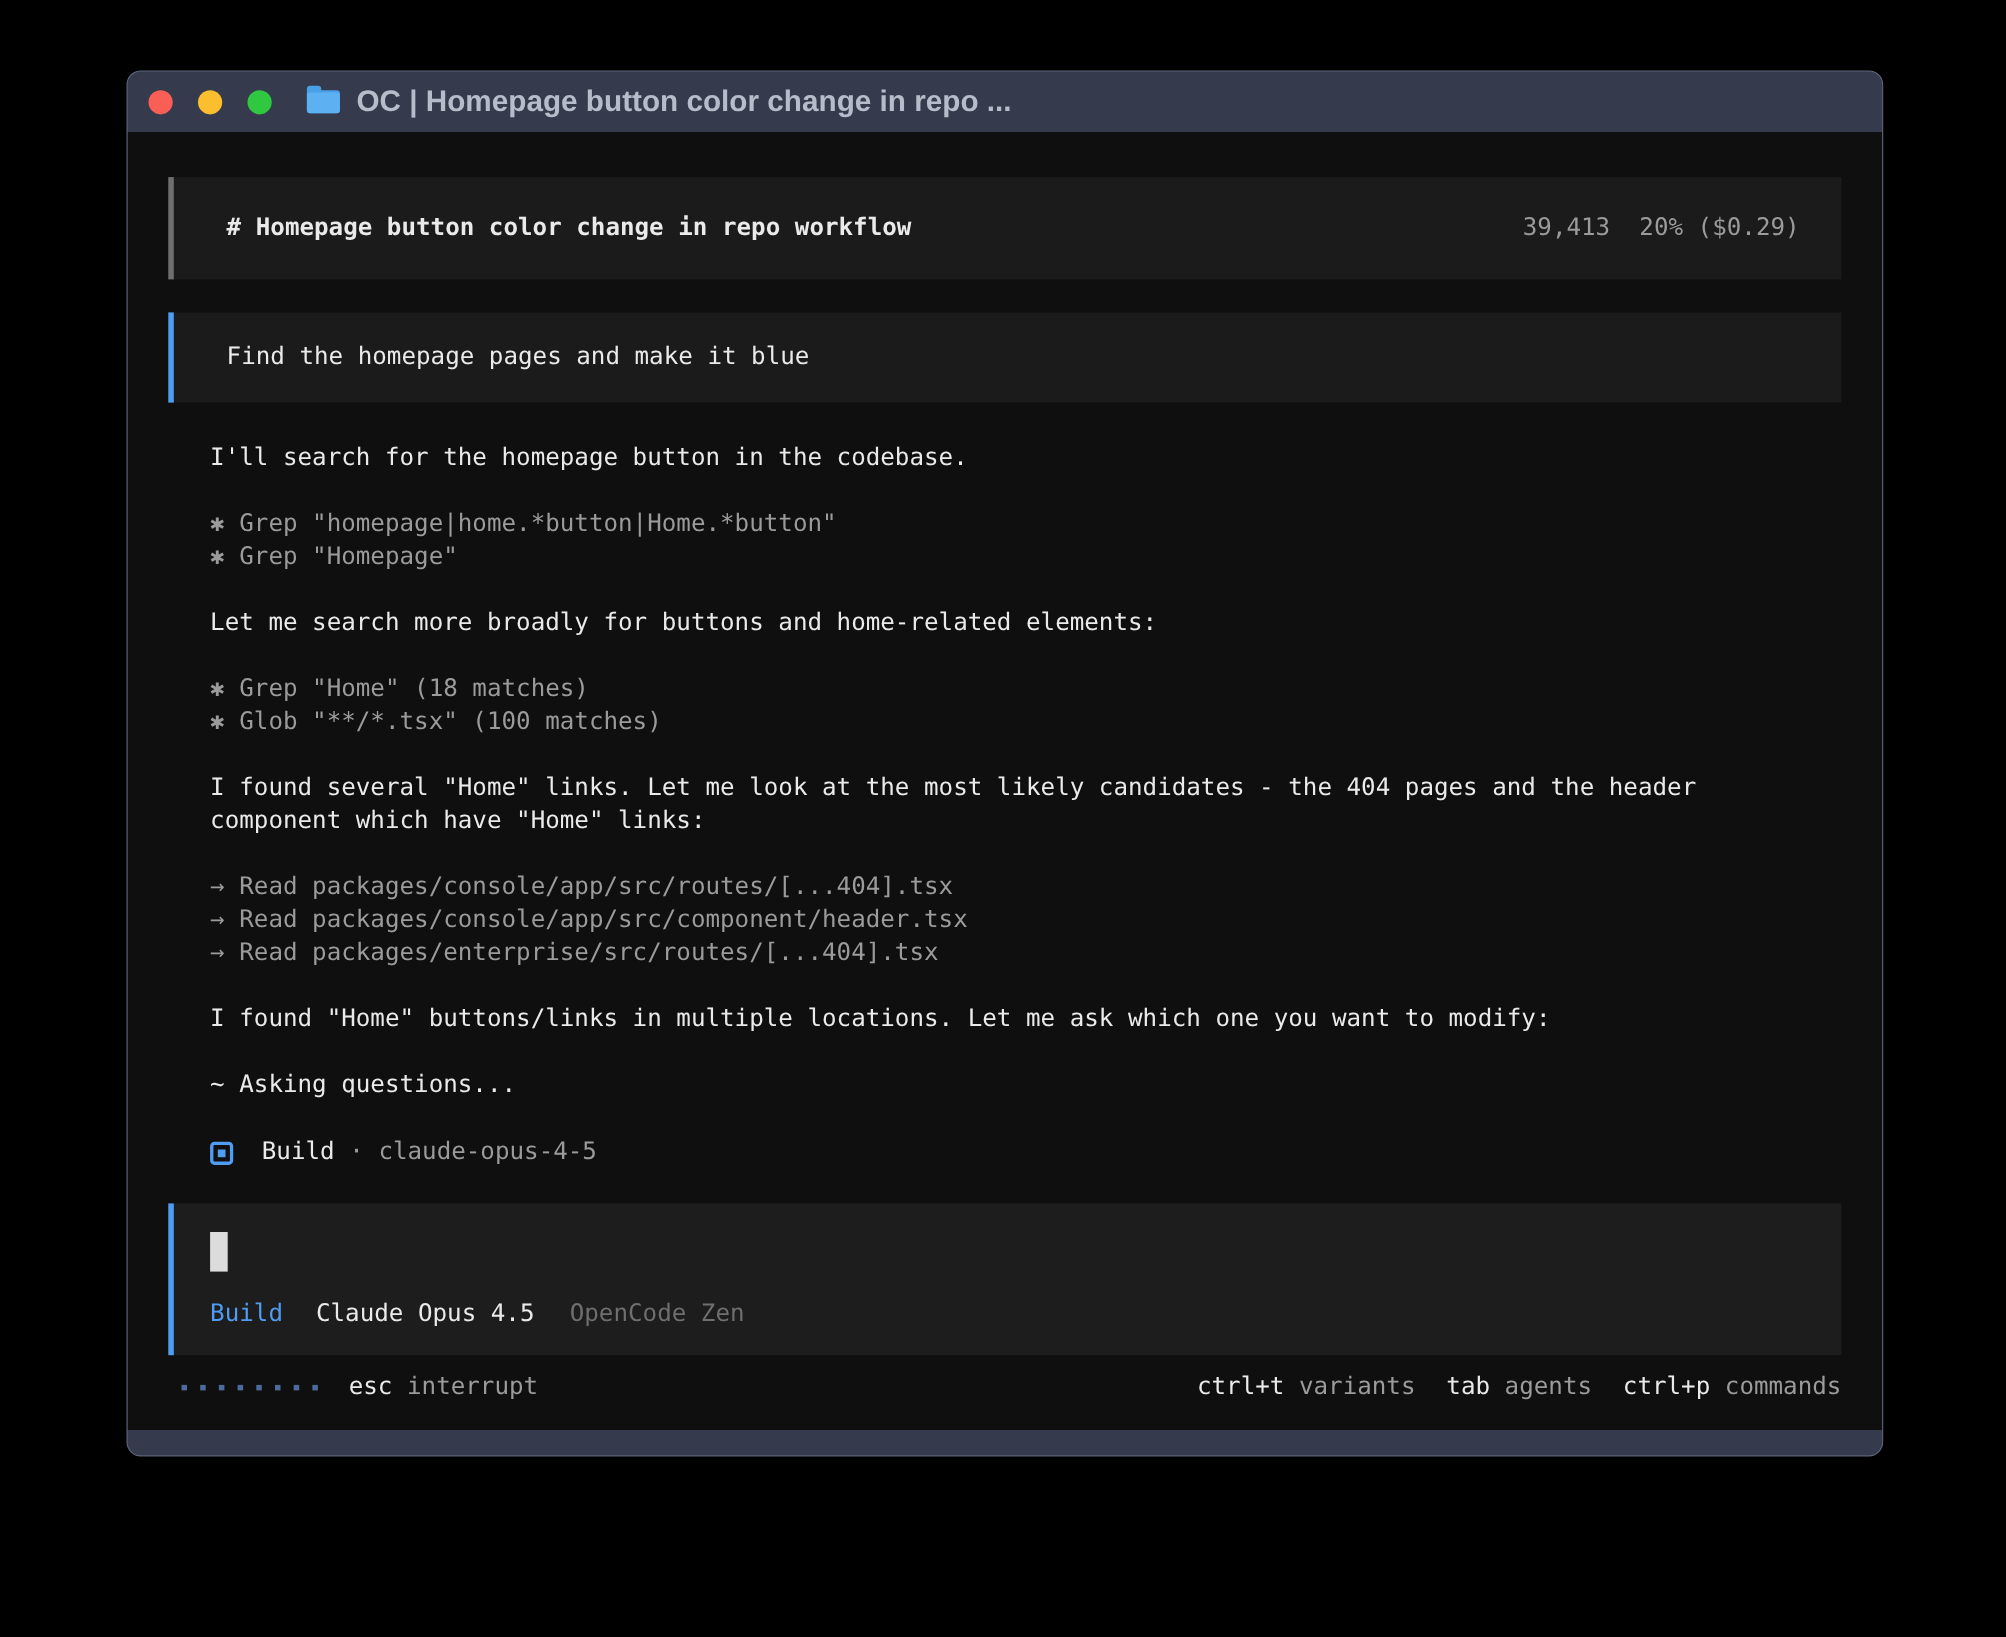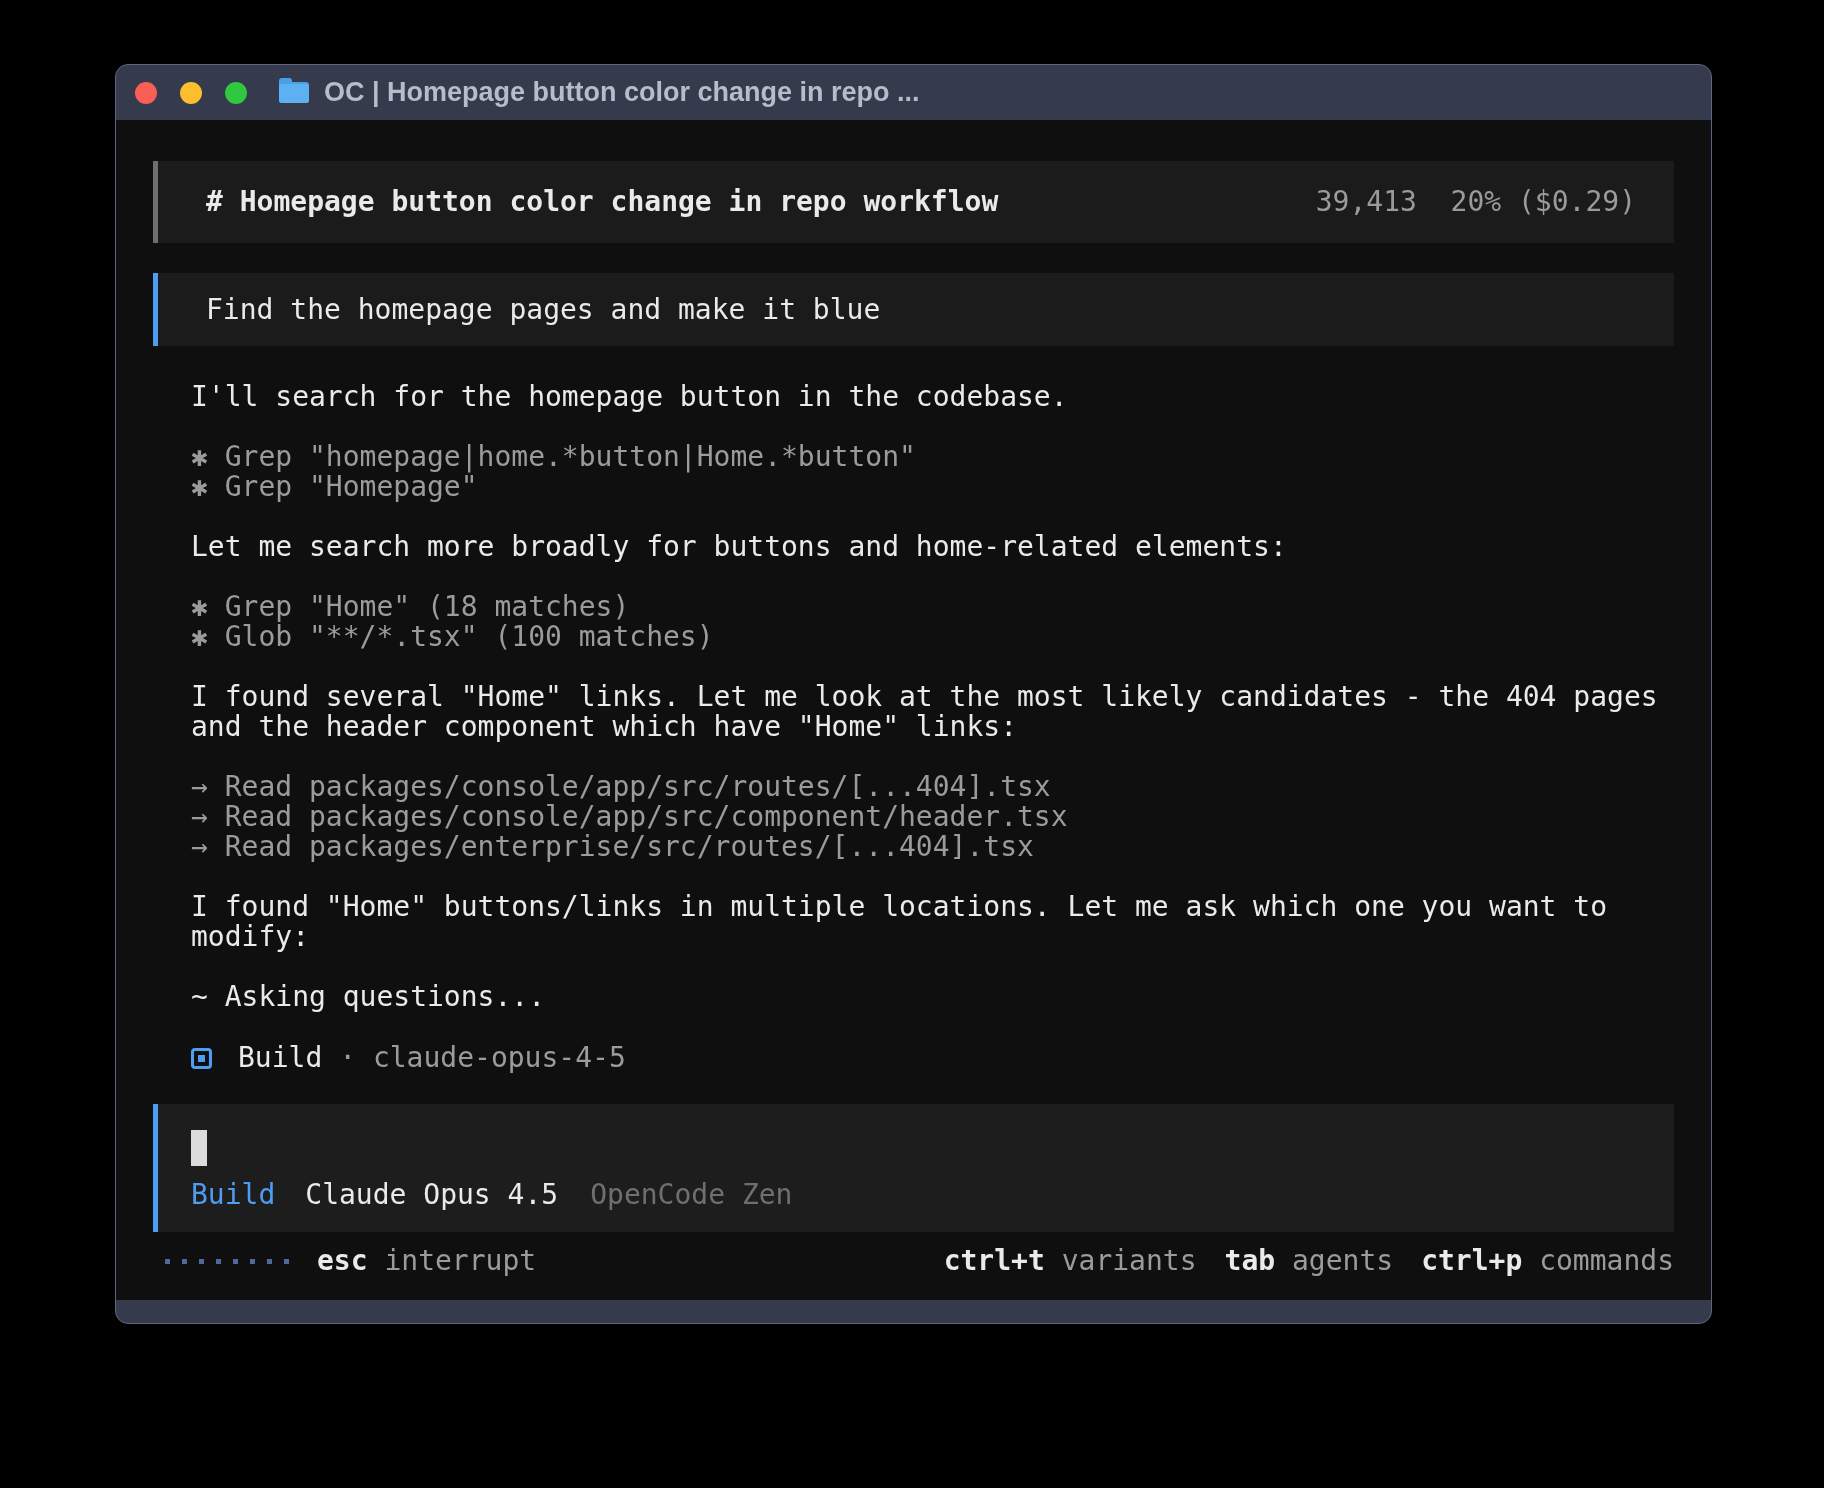--- a/index.html
+++ b/index.html
@@ -4,21 +4,21 @@
 <style>
   :root{
     --accent_blue:#4f9cf3; --titlebar:#353b4c; --window_border:#5e667d;
     --terminal_bg:#0f0f0f; --block_bg:#1b1b1b; --fg:#eaeaea; --muted:#9b9b9b;
     --dim:#6f6f6f; --header_border:#6f6f6f; --cursor:#dcdcdc; --dot_blue:#4c6a9c;
     --traffic_red:#f95f57; --traffic_yellow:#fbbe2e; --traffic_green:#2fc840;
     --title_fg:#b6bcc9;
   }
   *{box-sizing:border-box;margin:0;padding:0}
   html,body{width:1824px;height:1488px;background:#000;overflow:hidden}
-  .mono{font-family:"DejaVu Sans Mono","Liberation Mono",monospace;font-size:28px;line-height:30px}
+  .mono{font-family:"DejaVu Sans Mono","Liberation Mono",monospace;font-size:22px;line-height:30px}
   .window{
     position:absolute;left:115px;top:64px;width:1597px;height:1260px;
     background:var(--titlebar);border:1.5px solid var(--window_border);
     border-radius:13px;overflow:hidden;
   }
   .titlebar{height:55px;display:flex;align-items:center;padding-left:19px}
   .lights{display:flex;gap:23px}
   .light{width:22px;height:22px;border-radius:50%}
   .light.red{background:var(--traffic_red)}
   .light.yellow{background:var(--traffic_yellow)}
@@ -53,21 +53,21 @@
   .input-status{margin-top:auto;display:flex;white-space:pre}
   .input-status .agent{color:var(--accent_blue)}
   .input-status .model{color:var(--fg);margin-left:30px}
   .input-status .provider{color:var(--dim);margin-left:32px}
   .footer{display:flex;align-items:center;justify-content:space-between;height:30px}
   .footer-left{display:flex;align-items:center}
   .dots{display:flex;gap:12px;margin:0 28px 0 12px;align-items:center}
   .dot{width:5px;height:5px;background:var(--dot_blue);display:block}
   .hints{display:flex;gap:28px}
   .hint{white-space:pre}
-  .hint .key{color:var(--fg);font-weight:bold}
+  .hint .key{color:var(--fg);font-weight:normal}
   .hint .label{color:var(--muted)}
 </style>
 </head>
 <body>
 
 <div class="window">
   <div class="titlebar">
     <div class="lights">
       <span class="light red"></span>
       <span class="light yellow"></span>

